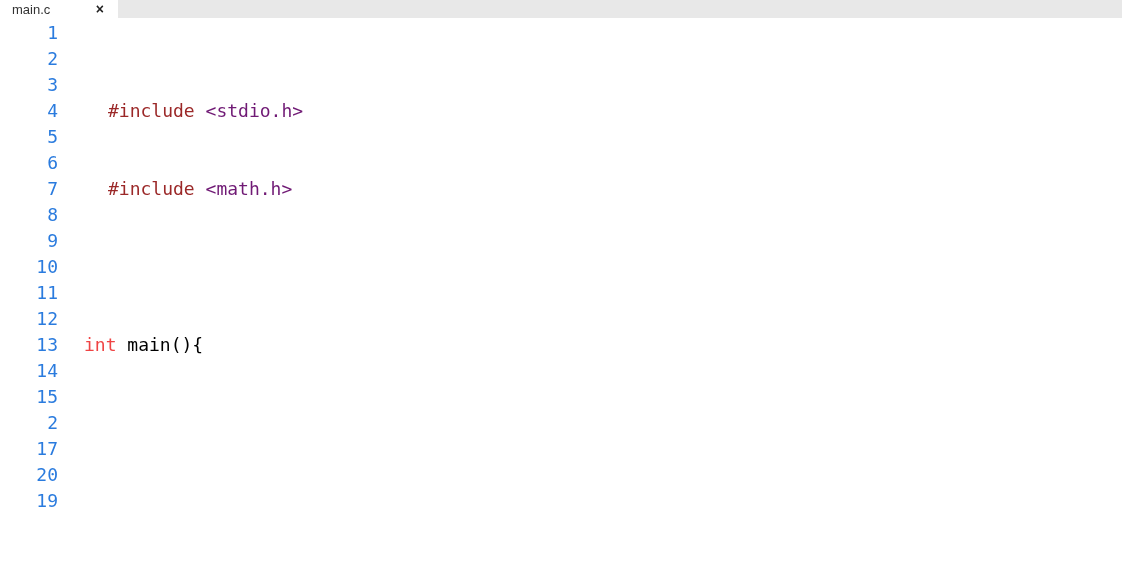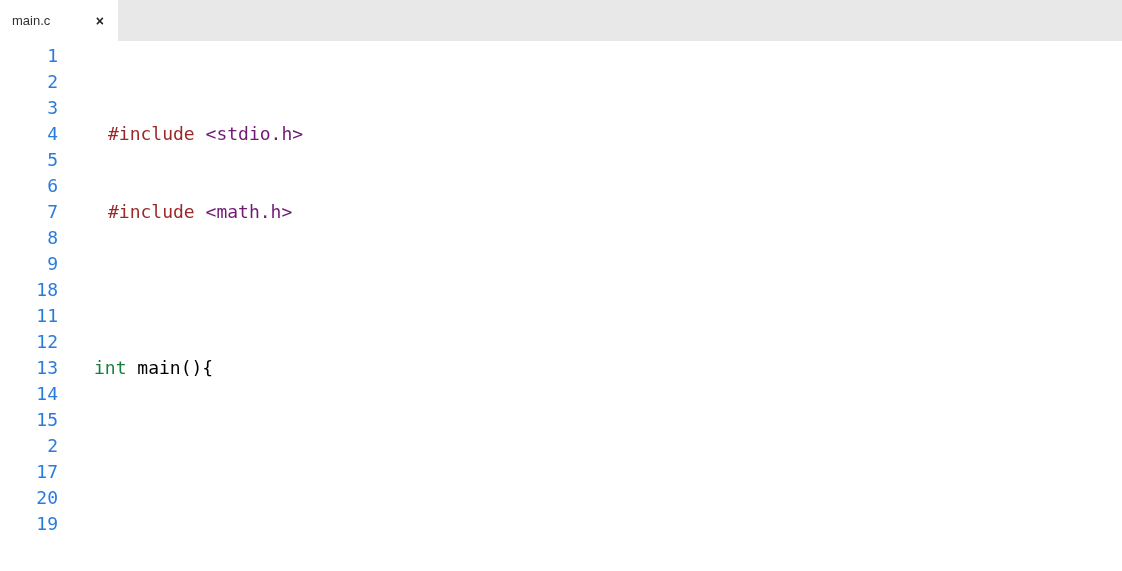--- a/index.html
+++ b/index.html
@@ -5,21 +5,21 @@
   * { margin: 0; padding: 0; box-sizing: border-box; }
   html, body {
     width: 1122px;
     height: 571px;
     font-family: "DejaVu Sans Mono", "Consolas", "Courier New", monospace;
     font-size: 18px;
     background: #ffffff;
     overflow: hidden;
   }
   .tab-bar {
-    height: 41px;
+    height: 18px;
     background: #e8e8e8;
     display: flex;
     align-items: stretch;
     border-bottom: 0px solid #d0d0d0;
   }
   .tab {
     display: flex;
     align-items: center;
     background: #ffffff;
     padding: 0 10px 0 12px;
@@ -55,21 +55,21 @@
   .gutter div { height: 26px; }
   .code {
     flex: 1;
     white-space: pre;
     color: #000;
     position: relative;
     padding-left: 16px;
   }
   .code .line { height: 26px; position: relative; }
   .ws { color: #c8c8c8; }
-  .kw { color: #15803d; margin-left: 10px; }     
+  .kw { color: #ef4444; }     
   .pp { color: #9b2828; margin-left: 24px; }     
   .hdr { color: #701a75; }
 </style>
 </head>
 <body>
 
 <div class="tab-bar">
   <div class="tab">
     <span>main.c</span>
     <span class="close">×</span>
@@ -80,21 +80,21 @@
   <div class="gutter" id="gutter">
       <div>1</div>
       <div>2</div>
       <div>3</div>
       <div>4</div>
       <div>5</div>
       <div>6</div>
       <div>7</div>
       <div>8</div>
       <div>9</div>
-      <div>18</div>
+      <div>10</div>
       <div>11</div>
       <div>12</div>
       <div>13</div>
       <div>14</div>
       <div>15</div>
       <div>2</div>
       <div>17</div>
       <div>20</div>
       <div>19</div>
     </div>

